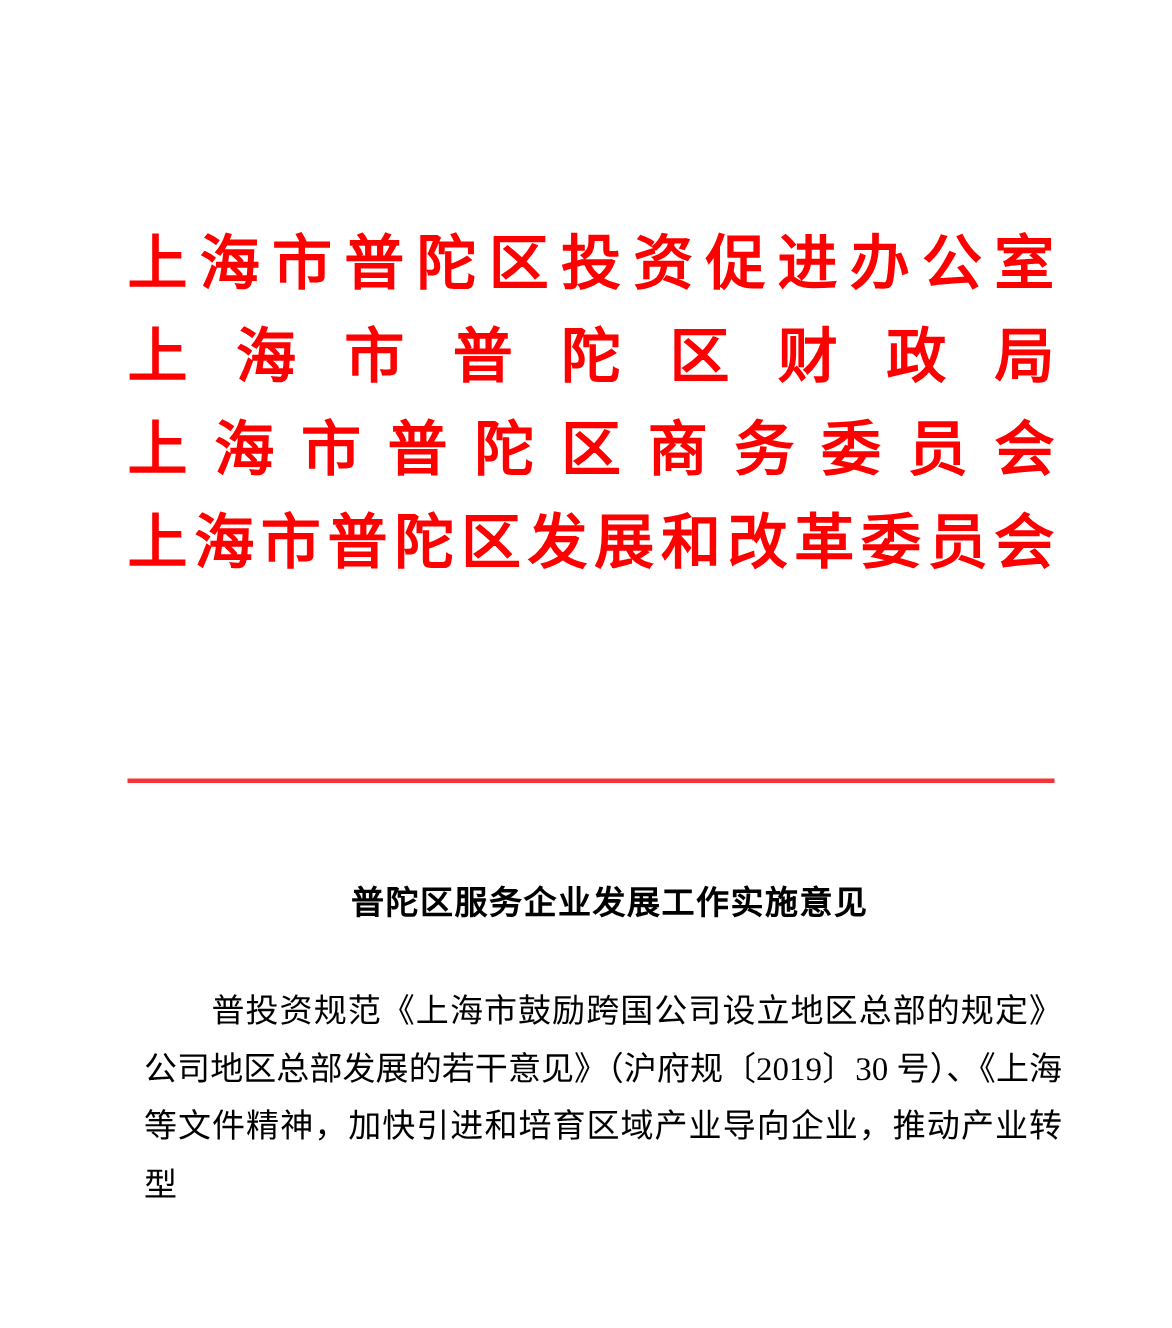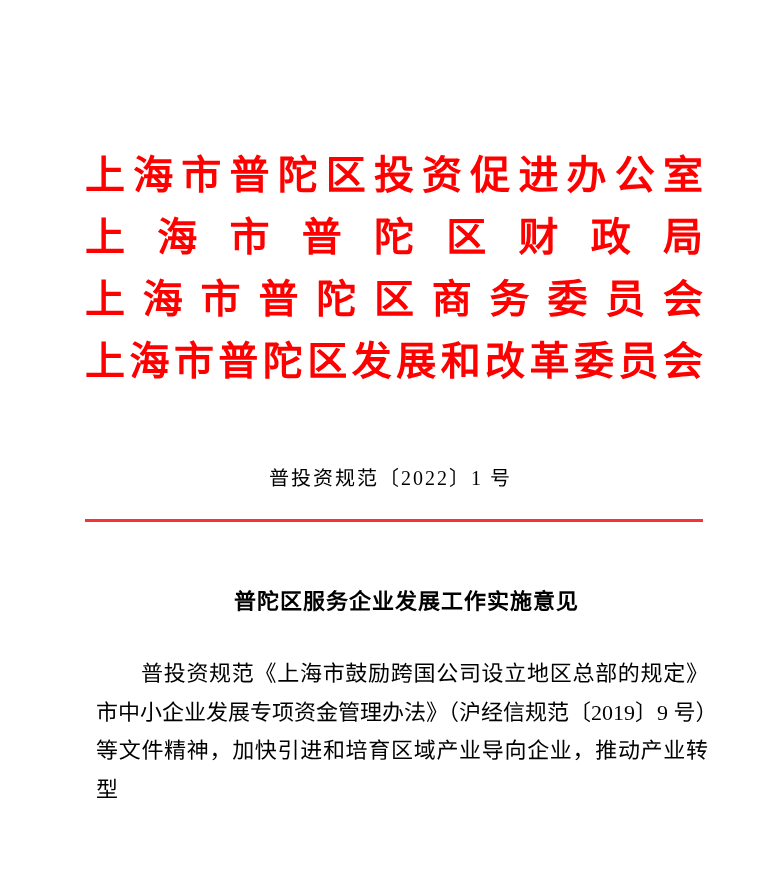--- a/index.html
+++ b/index.html
@@ -146,26 +146,25 @@
         <span>展</span>
         <span>和</span>
         <span>改</span>
         <span>革</span>
         <span>委</span>
         <span>员</span>
         <span>会</span>
       </div>
   </div>
 
-  <div class="doc-number">普投资规范〔2022〕1 号</div>
 
   <div class="red-divider"></div>
 
   <h1 class="doc-title">普陀区服务企业发展工作实施意见</h1>
 
   <div class="doc-body">
     <div class="body-line indent just">普投资规范《上海市鼓励跨国公司设立地区总部的规定》</div>
-    <div class="body-line just">市中小企业发展专项资金管理办法》（沪经信规范〔2019〕9 号）</div>
+    <div class="body-line just">公司地区总部发展的若干意见》（沪府规〔2019〕30 号）、《上海</div>
     <div class="body-line just">等文件精神，加快引进和培育区域产业导向企业，推动产业转型</div>
 
   </div>
 
 </div>
 
 </body></html>

